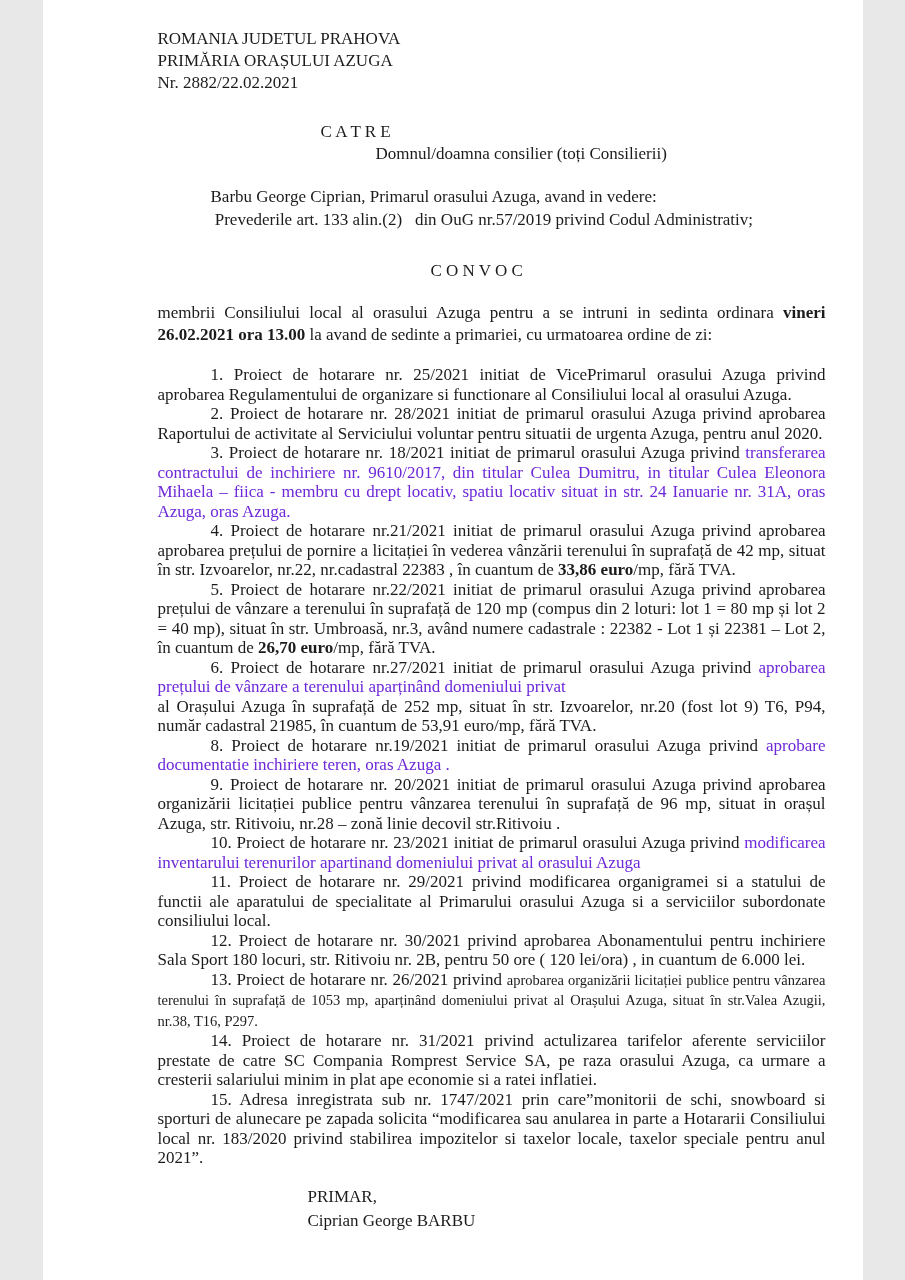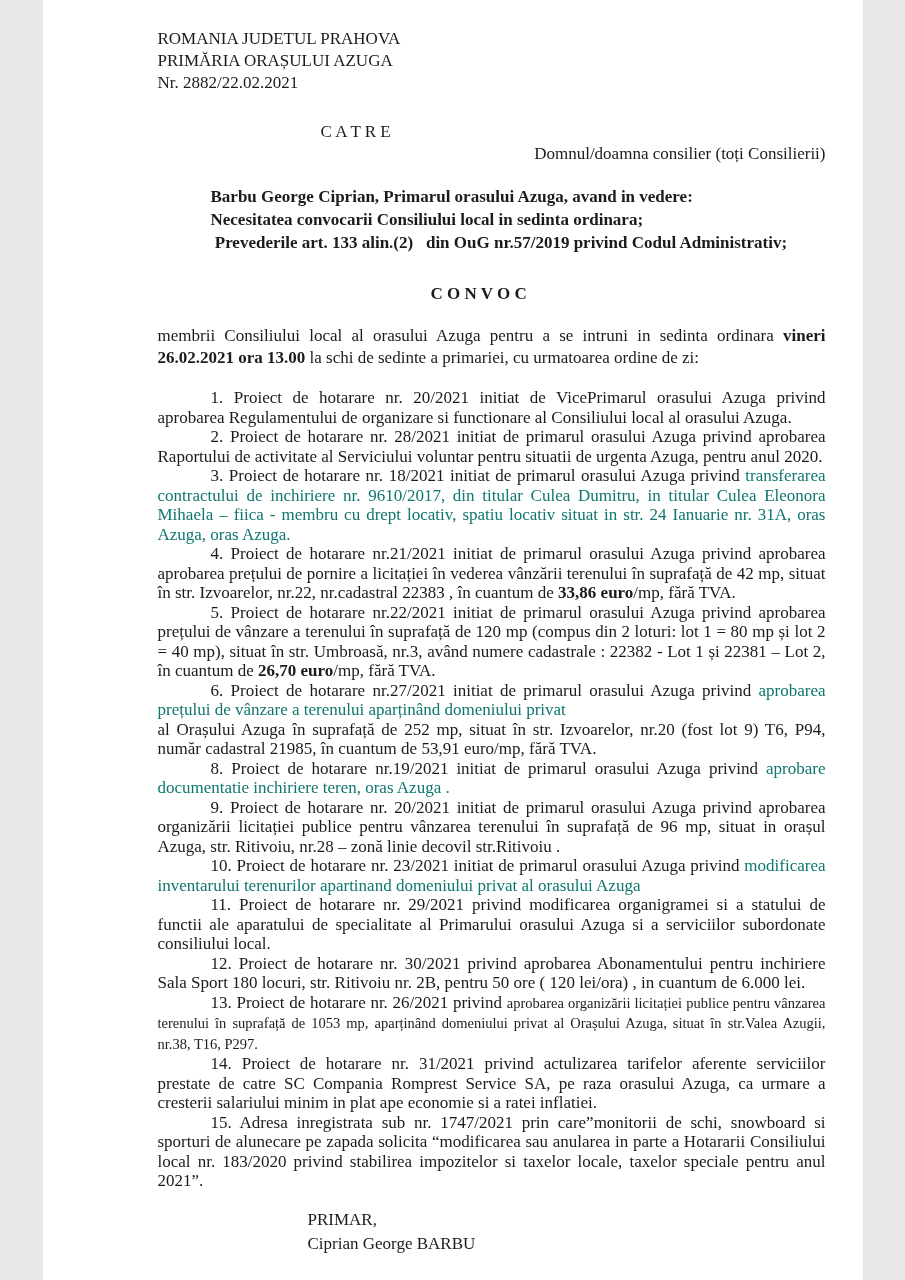--- a/index.html
+++ b/index.html
@@ -20,31 +20,31 @@
     color: #1b1b1b;
     overflow: hidden;
   }
 
   
   .letterhead { line-height: 22px; }
   .letterhead div { white-space: pre-wrap; }
 
   
   .addressee-title  { margin-top: 27px; margin-left: 163px; line-height: 22px; }
-  .addressee-subtitle { margin-left: 218px; line-height: 22px; text-align: right; }
+  .addressee-subtitle { margin-left: 218px; line-height: 22px; }
 
   
   .preamble { margin-top: 20px; margin-left: 53px; line-height: 23px; }
-  .preamble div { white-space: pre-wrap; font-weight: bold; }
+  .preamble div { white-space: pre-wrap; }
 
   
   .convoc-title {
     margin-top: 29px;
     margin-left: 273px;
-    font-weight: bold;
+    font-weight: normal;
     line-height: 22px;
   }
 
   
   .convoc-intro {
     margin-top: 20px;
     line-height: 22px;
     text-align: justify;
   }
 
@@ -61,49 +61,48 @@
   .signature {
     margin-top: 17px;
     width: 300px;
     margin-left: 150px;
     line-height: 24px;
   }
 
   
   .seg-normal { }
   .seg-bold   { font-weight: bold; }
-  .seg-gray   { color: #0f766e; }
+  .seg-gray   { color: #6d28d9; }
   .seg-small  { font-size: 14.5px; }
 </style>
 </head>
 <body>
 
 <div class="page">
 
   <div class="letterhead">
     <div>ROMANIA JUDETUL PRAHOVA</div>
     <div>PRIMĂRIA ORAȘULUI AZUGA</div>
     <div>Nr. 2882/22.02.2021</div>
   </div>
 
   <div class="addressee-title">C A T R E</div>
   <div class="addressee-subtitle">Domnul/doamna consilier (toți Consilierii)</div>
 
   <div class="preamble">
     <div>Barbu George Ciprian, Primarul orasului Azuga, avand in vedere:</div>
-    <div>Necesitatea convocarii Consiliului local in sedinta ordinara;</div>
     <div> Prevederile art. 133 alin.(2)   din OuG nr.57/2019 privind Codul Administrativ;</div>
   </div>
 
   <div class="convoc-title">C O N V O C</div>
 
-  <div class="convoc-intro"><span class="seg-normal">membrii Consiliului local al orasului Azuga pentru a se intruni in sedinta ordinara </span><span class="seg-bold">vineri 26.02.2021 ora 13.00</span><span class="seg-normal"> la schi de sedinte a primariei, cu urmatoarea ordine de zi:</span></div>
+  <div class="convoc-intro"><span class="seg-normal">membrii Consiliului local al orasului Azuga pentru a se intruni in sedinta ordinara </span><span class="seg-bold">vineri 26.02.2021 ora 13.00</span><span class="seg-normal"> la avand de sedinte a primariei, cu urmatoarea ordine de zi:</span></div>
 
   <div class="agenda">
-    <p><span class="seg-normal">1. Proiect de hotarare nr. 20/2021 initiat de VicePrimarul orasului Azuga privind aprobarea Regulamentului de organizare si functionare al Consiliului local al orasului Azuga.</span></p>
+    <p><span class="seg-normal">1. Proiect de hotarare nr. 25/2021 initiat de VicePrimarul orasului Azuga privind aprobarea Regulamentului de organizare si functionare al Consiliului local al orasului Azuga.</span></p>
     <p><span class="seg-normal">2. Proiect de hotarare nr. 28/2021 initiat de primarul orasului Azuga privind aprobarea Raportului de activitate al Serviciului voluntar pentru situatii de urgenta Azuga, pentru anul 2020.</span></p>
     <p><span class="seg-normal">3. Proiect de hotarare nr.  18/2021 initiat de primarul orasului Azuga privind </span><span class="seg-gray">transferarea contractului de inchiriere nr. 9610/2017,  din titular  Culea Dumitru, in titular Culea Eleonora Mihaela – fiica - membru cu drept locativ, spatiu locativ situat in str. 24 Ianuarie nr. 31A, oras Azuga, oras Azuga.</span></p>
     <p><span class="seg-normal">4. Proiect de hotarare nr.21/2021 initiat de primarul orasului Azuga privind  aprobarea aprobarea prețului de pornire a licitației în vederea vânzării terenului în suprafață de 42 mp, situat în str. Izvoarelor, nr.22, nr.cadastral 22383 , în cuantum de  </span><span class="seg-bold">33,86 euro</span><span class="seg-normal">/mp, fără TVA.</span></p>
     <p><span class="seg-normal">5. Proiect de hotarare nr.22/2021 initiat de primarul orasului Azuga privind  aprobarea prețului de vânzare a terenului în suprafață de 120 mp (compus din  2 loturi: lot 1 = 80 mp și lot 2 = 40 mp),  situat în str. Umbroasă, nr.3,  având numere cadastrale : 22382 -  Lot 1   și 22381 – Lot 2, în cuantum de  </span><span class="seg-bold">26,70 euro</span><span class="seg-normal">/mp, fără TVA.</span></p>
     <p><span class="seg-normal">6. Proiect de hotarare nr.27/2021 initiat de primarul orasului Azuga privind </span><span class="seg-gray">aprobarea prețului de vânzare a terenului aparținând domeniului privat</span><br><span class="seg-normal">al Orașului Azuga în suprafață de 252 mp, situat în str. Izvoarelor, nr.20 (fost lot 9) T6, P94, număr cadastral 21985, în cuantum de  53,91 euro/mp, fără TVA.</span></p>
     <p><span class="seg-normal">8. Proiect de hotarare nr.19/2021 initiat de primarul orasului Azuga privind </span><span class="seg-gray">aprobare documentatie inchiriere teren, oras Azuga .</span></p>
     <p><span class="seg-normal">9. Proiect de hotarare nr. 20/2021 initiat de primarul orasului Azuga privind aprobarea organizării licitației publice pentru vânzarea  terenului în suprafață de 96  mp,  situat in orașul Azuga, str. Ritivoiu, nr.28 – zonă linie decovil str.Ritivoiu .</span></p>
     <p><span class="seg-normal">10. Proiect de hotarare nr. 23/2021 initiat de primarul orasului Azuga privind </span><span class="seg-gray">modificarea inventarului terenurilor apartinand domeniului privat al orasului Azuga</span></p>
     <p><span class="seg-normal">11. Proiect de hotarare nr. 29/2021 privind modificarea organigramei si a statului de functii ale aparatului de specialitate al Primarului orasului Azuga si a serviciilor subordonate consiliului local.</span></p>
     <p><span class="seg-normal">12. Proiect de hotarare nr. 30/2021 privind aprobarea  Abonamentului pentru inchiriere Sala Sport 180 locuri, str. Ritivoiu nr. 2B, pentru 50 ore ( 120 lei/ora) , in cuantum de 6.000  lei.</span></p>

